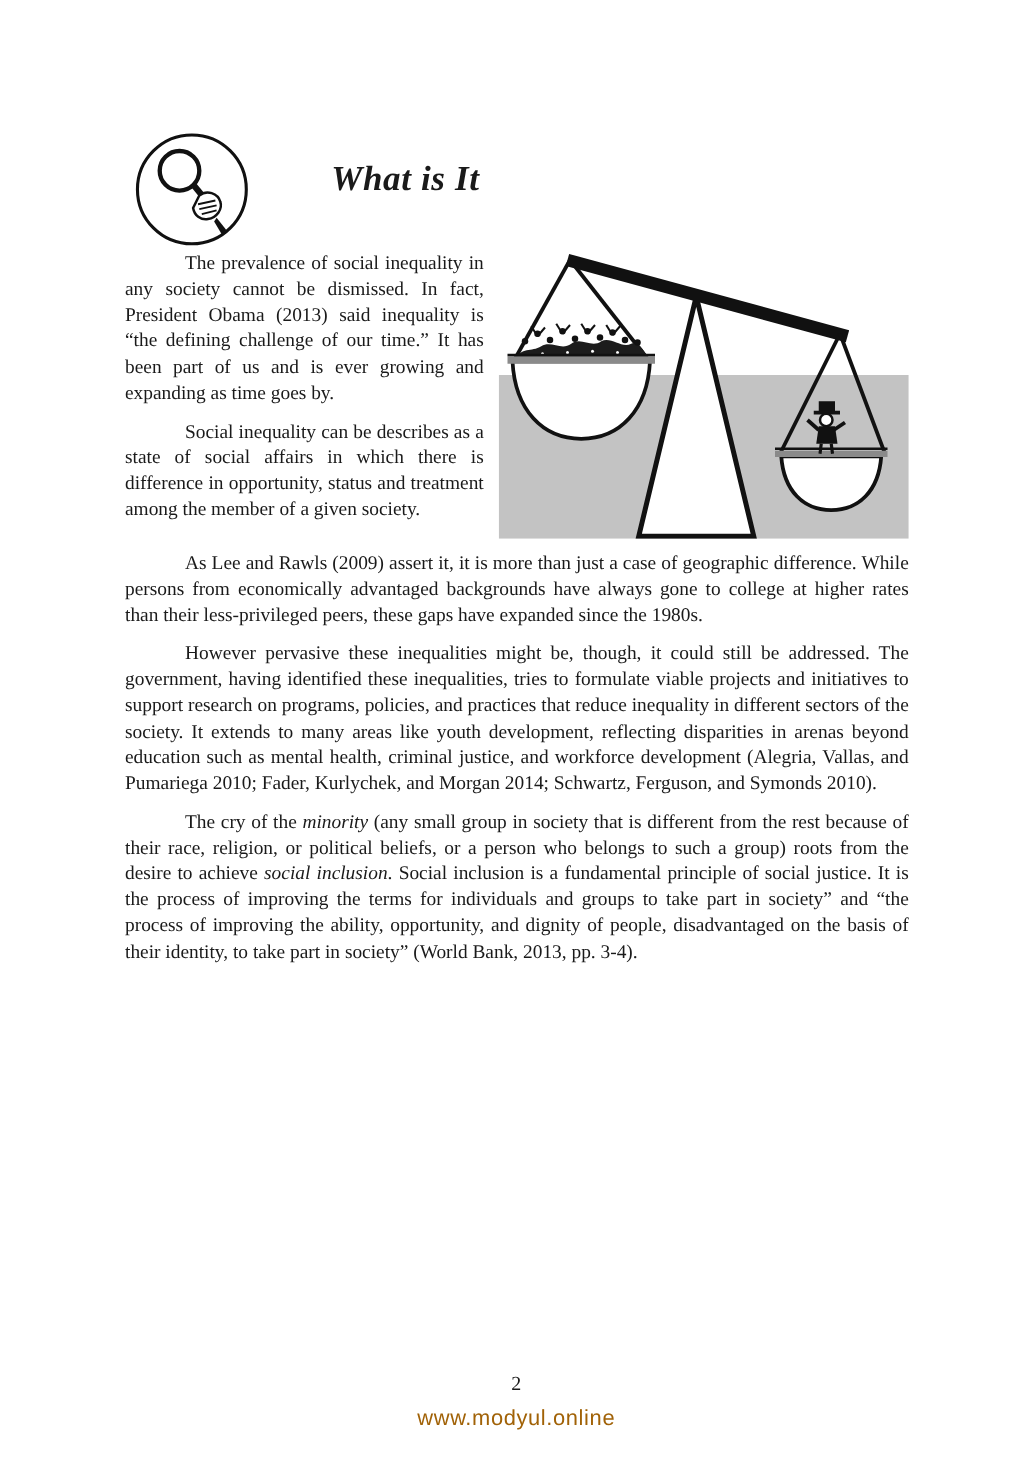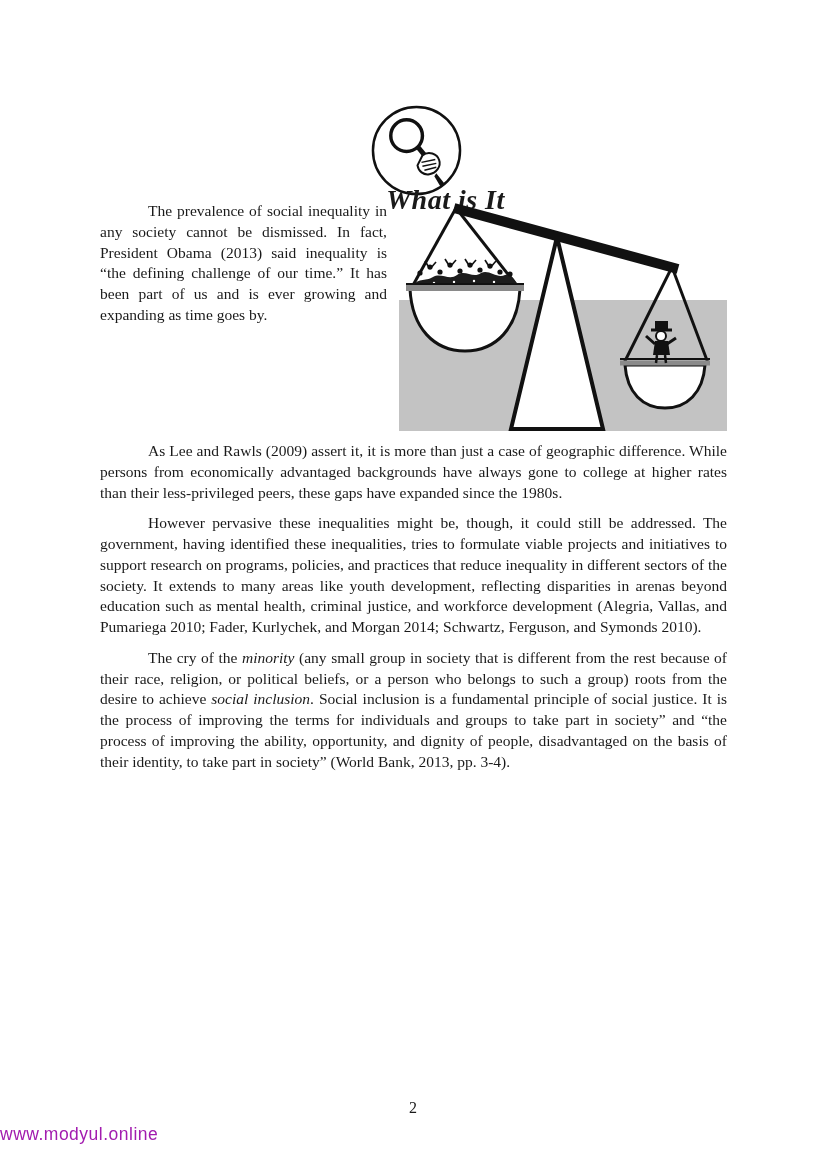--- a/index.html
+++ b/index.html
@@ -8,21 +8,21 @@
     position: relative;
     width: 826px;
     height: 1169px;
     margin: 0 auto;
     background: #ffffff;
     font-family: "Liberation Serif", serif;
     color: #1a1a1a;
     padding: 103px 99px 0 100px;
     overflow: hidden;
   }
-  .header { display: flex; align-items: center; height: 96px; flex-direction: column; }
+  .header { display: flex; align-items: center; height: 96px; }
   .icon-circle { width: 95px; height: 95px; margin-left: 6px; flex: 0 0 auto; }
   .section-title {
     font-size: 28px;
     font-weight: bold;
     font-style: italic;
     letter-spacing: 0.5px;
     margin-left: 64px;
     margin-top: -14px;
   }
   .heading {
@@ -41,22 +41,22 @@
   .columns { display: flex; gap: 12px; }
   .left-col { width: 287px; flex: 0 0 auto; }
   .left-col .para:first-child { margin-top: 2px; }
   .illustration { width: 328px; height: 228px; flex: 0 0 auto; margin-top: 4px; }
   .page-number {
     position: absolute; left: 0; right: 0; bottom: 52px;
     text-align: center; font-size: 16px;
   }
   .watermark {
     position: absolute; left: 0; right: 0; bottom: 24px;
-    text-align: left; font-size: 17.5px;
-    color: #a21caf;
+    text-align: center; font-size: 17.5px;
+    color: #a16207;
     font-family: "Liberation Sans", sans-serif;
     letter-spacing: 0.5px;
   }
   em { font-style: italic; }
 </style>
 </head>
 <body>
 
 <div class="page">
 
@@ -73,20 +73,21 @@
         <polygon points="68,71 76,81 72,84 66,74" fill="#111"></polygon>
       </svg>
     </div>
     <h1 class="section-title">What is It</h1>
   </div>
 
 
   <div class="columns">
     <div class="left-col">
       <p class="para">The prevalence of social inequality in any society cannot be dismissed. In fact, President Obama (2013) said inequality is “the defining challenge of our time.” It has been part of us and is ever growing and expanding as time goes by.</p>
+      <p class="para">Social inequality can be describes as a state of social affairs in which there is difference in opportunity, status and treatment among the member of a given society.</p>
     </div>
 
     <div class="illustration">
       <svg viewBox="0 0 328 228" width="328" height="228" aria-hidden="true">
 
         <rect x="0" y="97" width="328" height="131" fill="#c3c3c3"></rect>
 
         <polygon points="158,34 204,226 112,226" fill="#ffffff" stroke="#111" stroke-width="4"></polygon>
 
         <line x1="57" y1="5" x2="13" y2="84" stroke="#111" stroke-width="3"></line>

